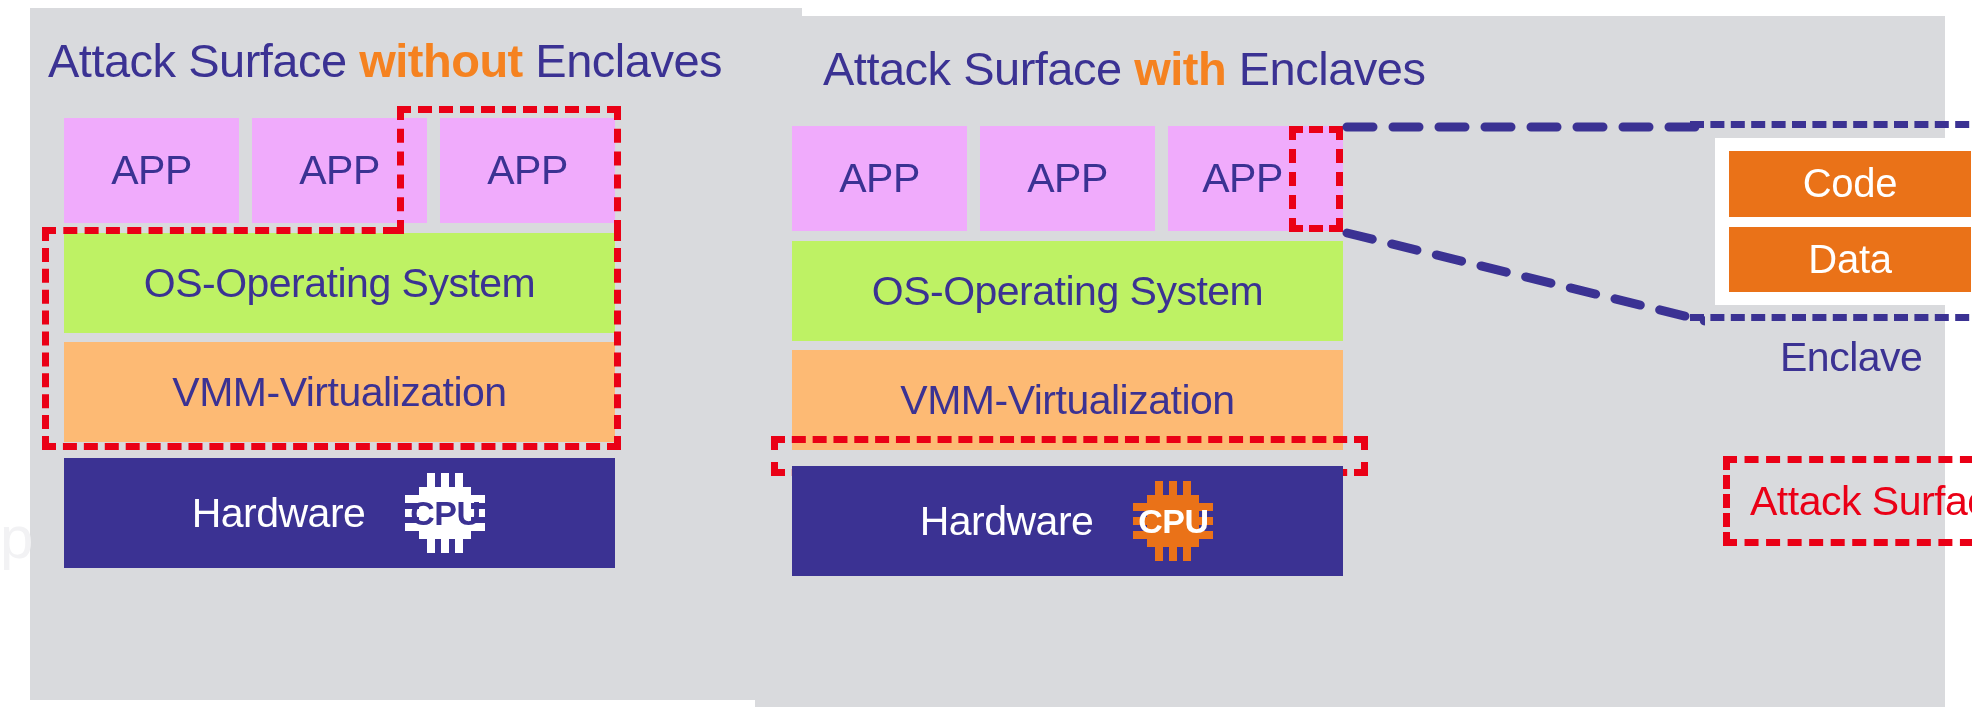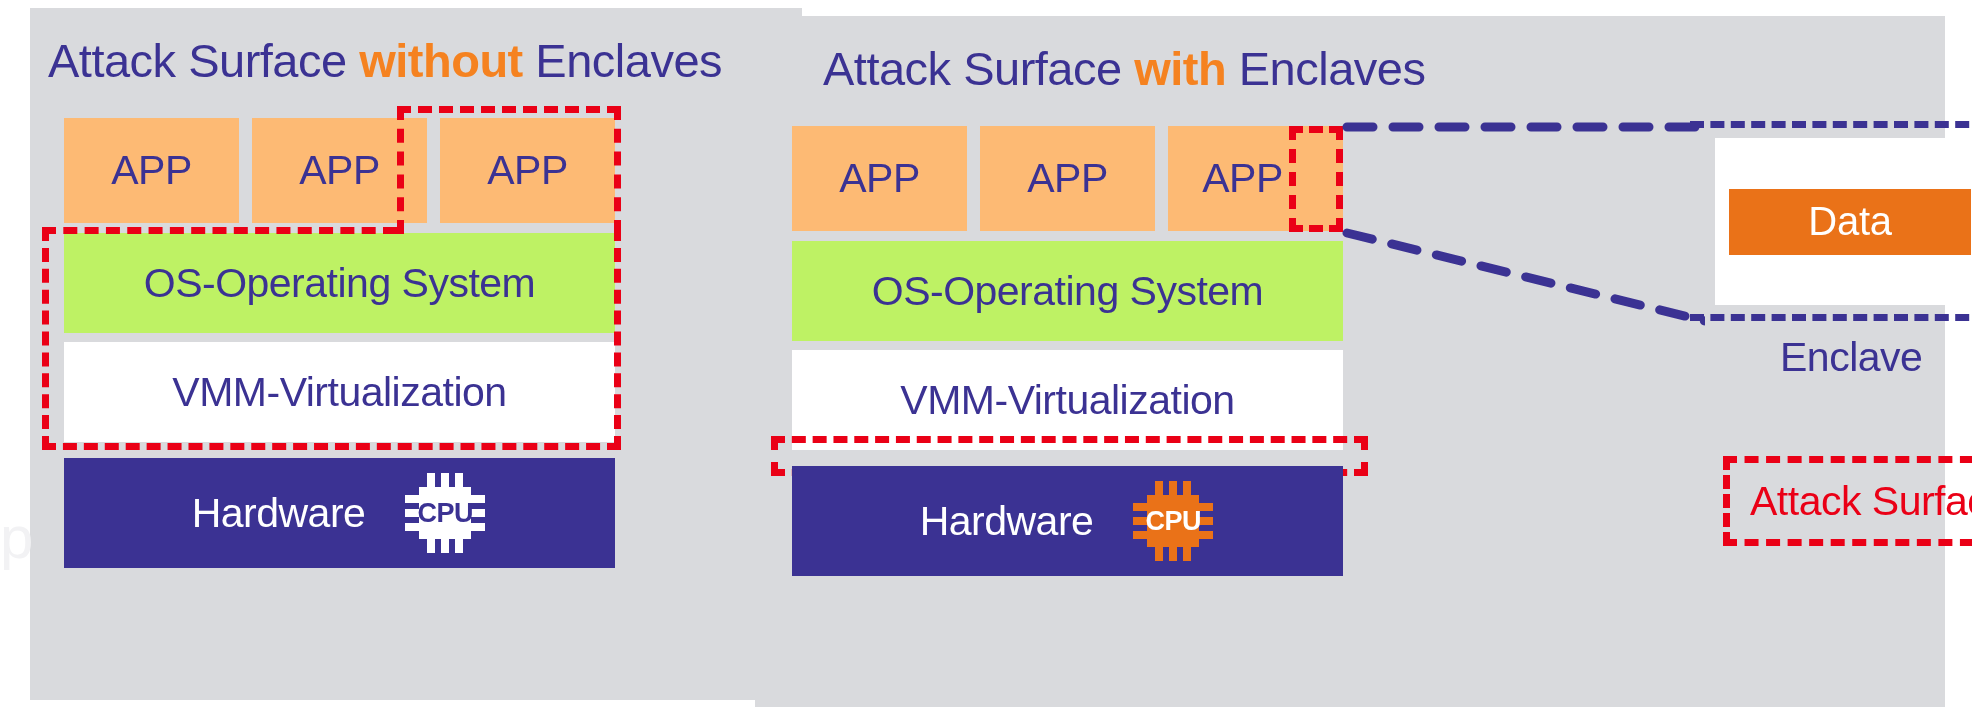--- a/index.html
+++ b/index.html
@@ -10,23 +10,23 @@
   #panel-left{left:30px;top:8px;width:772px;height:692px;}
   #panel-right{left:755px;top:16px;width:1190px;height:692px;}
 
   .title{position:absolute;white-space:nowrap;color:#3b3293;
          font-size:47px;font-weight:400;letter-spacing:-0.5px;}
   .title .hl{color:#f58220;font-weight:700;}
 
   .box{position:absolute;display:flex;align-items:center;
        justify-content:center;color:#3b3293;font-size:41px;
        letter-spacing:-0.5px;}
-  .app   {background:#fdba74;}
+  .app   {background:#f0abfc;}
   .os    {background:#bef264;}
-  .vmm   {background:#ffffff;}
+  .vmm   {background:#fdba74;}
   .hw    {background:#3b3293;color:#ffffff;}
 
   
   .reddash{position:absolute;border:7px dashed #ea0016;box-sizing:border-box;}
   .navydash{position:absolute;border:7px dashed #3b3293;box-sizing:border-box;}
 
   .connector{position:absolute;}
 
   
   .enclave-card{position:absolute;background:#ffffff;
@@ -39,21 +39,21 @@
   .enclave-label{position:absolute;color:#3b3293;font-size:41px;
        white-space:nowrap;letter-spacing:-0.5px;}
 
   .legend-label{position:absolute;color:#ea0016;font-size:41px;
        white-space:nowrap;letter-spacing:-0.5px;}
 
   .watermark{position:absolute;color:#f2f2f4;font-size:60px;
        pointer-events:none;}
 
   .cpu{position:absolute;}
-  .cpu-text{position:absolute;font-size:27px;font-weight:700;
+  .cpu-text{position:absolute;font-size:34px;font-weight:700;
        letter-spacing:-0.5px;display:flex;align-items:center;
        justify-content:center;width:100%;height:100%;top:0;left:0;}
 </style>
 </head>
 <body>
 
 <div class="panel" id="panel-left">
 
   <div class="title" style="left:18px;top:25px;">
     <span>Attack Surface </span><span class="hl">without</span><span> Enclaves</span>
@@ -171,20 +171,23 @@
   <svg class="connector" style="left:530px;top:105px;width:420px;height:220px;" width="420" height="220">
     <line x1="62" y1="6" x2="420" y2="6" stroke="#3b3293" stroke-width="9" stroke-dasharray="26 20" stroke-linecap="round"></line>
     <line x1="62" y1="112" x2="420" y2="200" stroke="#3b3293" stroke-width="9" stroke-dasharray="26 20" stroke-linecap="round"></line>
   </svg>
 
   <div class="navydash" style="left:935px;top:105px;width:320px;height:200px;
        border-left:none;"></div>
 
   <div class="enclave-card" style="left:960px;top:122px;width:270px;height:167px;">
     <div class="enclave-bar">
+      <span>Code</span>
+    </div>
+    <div class="enclave-bar">
       <span>Data</span>
     </div>
   </div>
 
   <svg class="connector" style="left:1216px;top:52px;width:90px;height:110px;" width="90" height="110">
     <path d="M20 48 V32 a25 25 0 0 1 50 0 V48" fill="none" stroke="#3b3293" stroke-width="13"></path>
     <rect x="8" y="45" width="74" height="62" rx="7" fill="#3b3293"></rect>
     <circle cx="45" cy="72" r="12" fill="#ea7218"></circle>
     <path d="M39 74 L51 74 L55 99 L35 99 Z" fill="#ea7218"></path>
   </svg>

